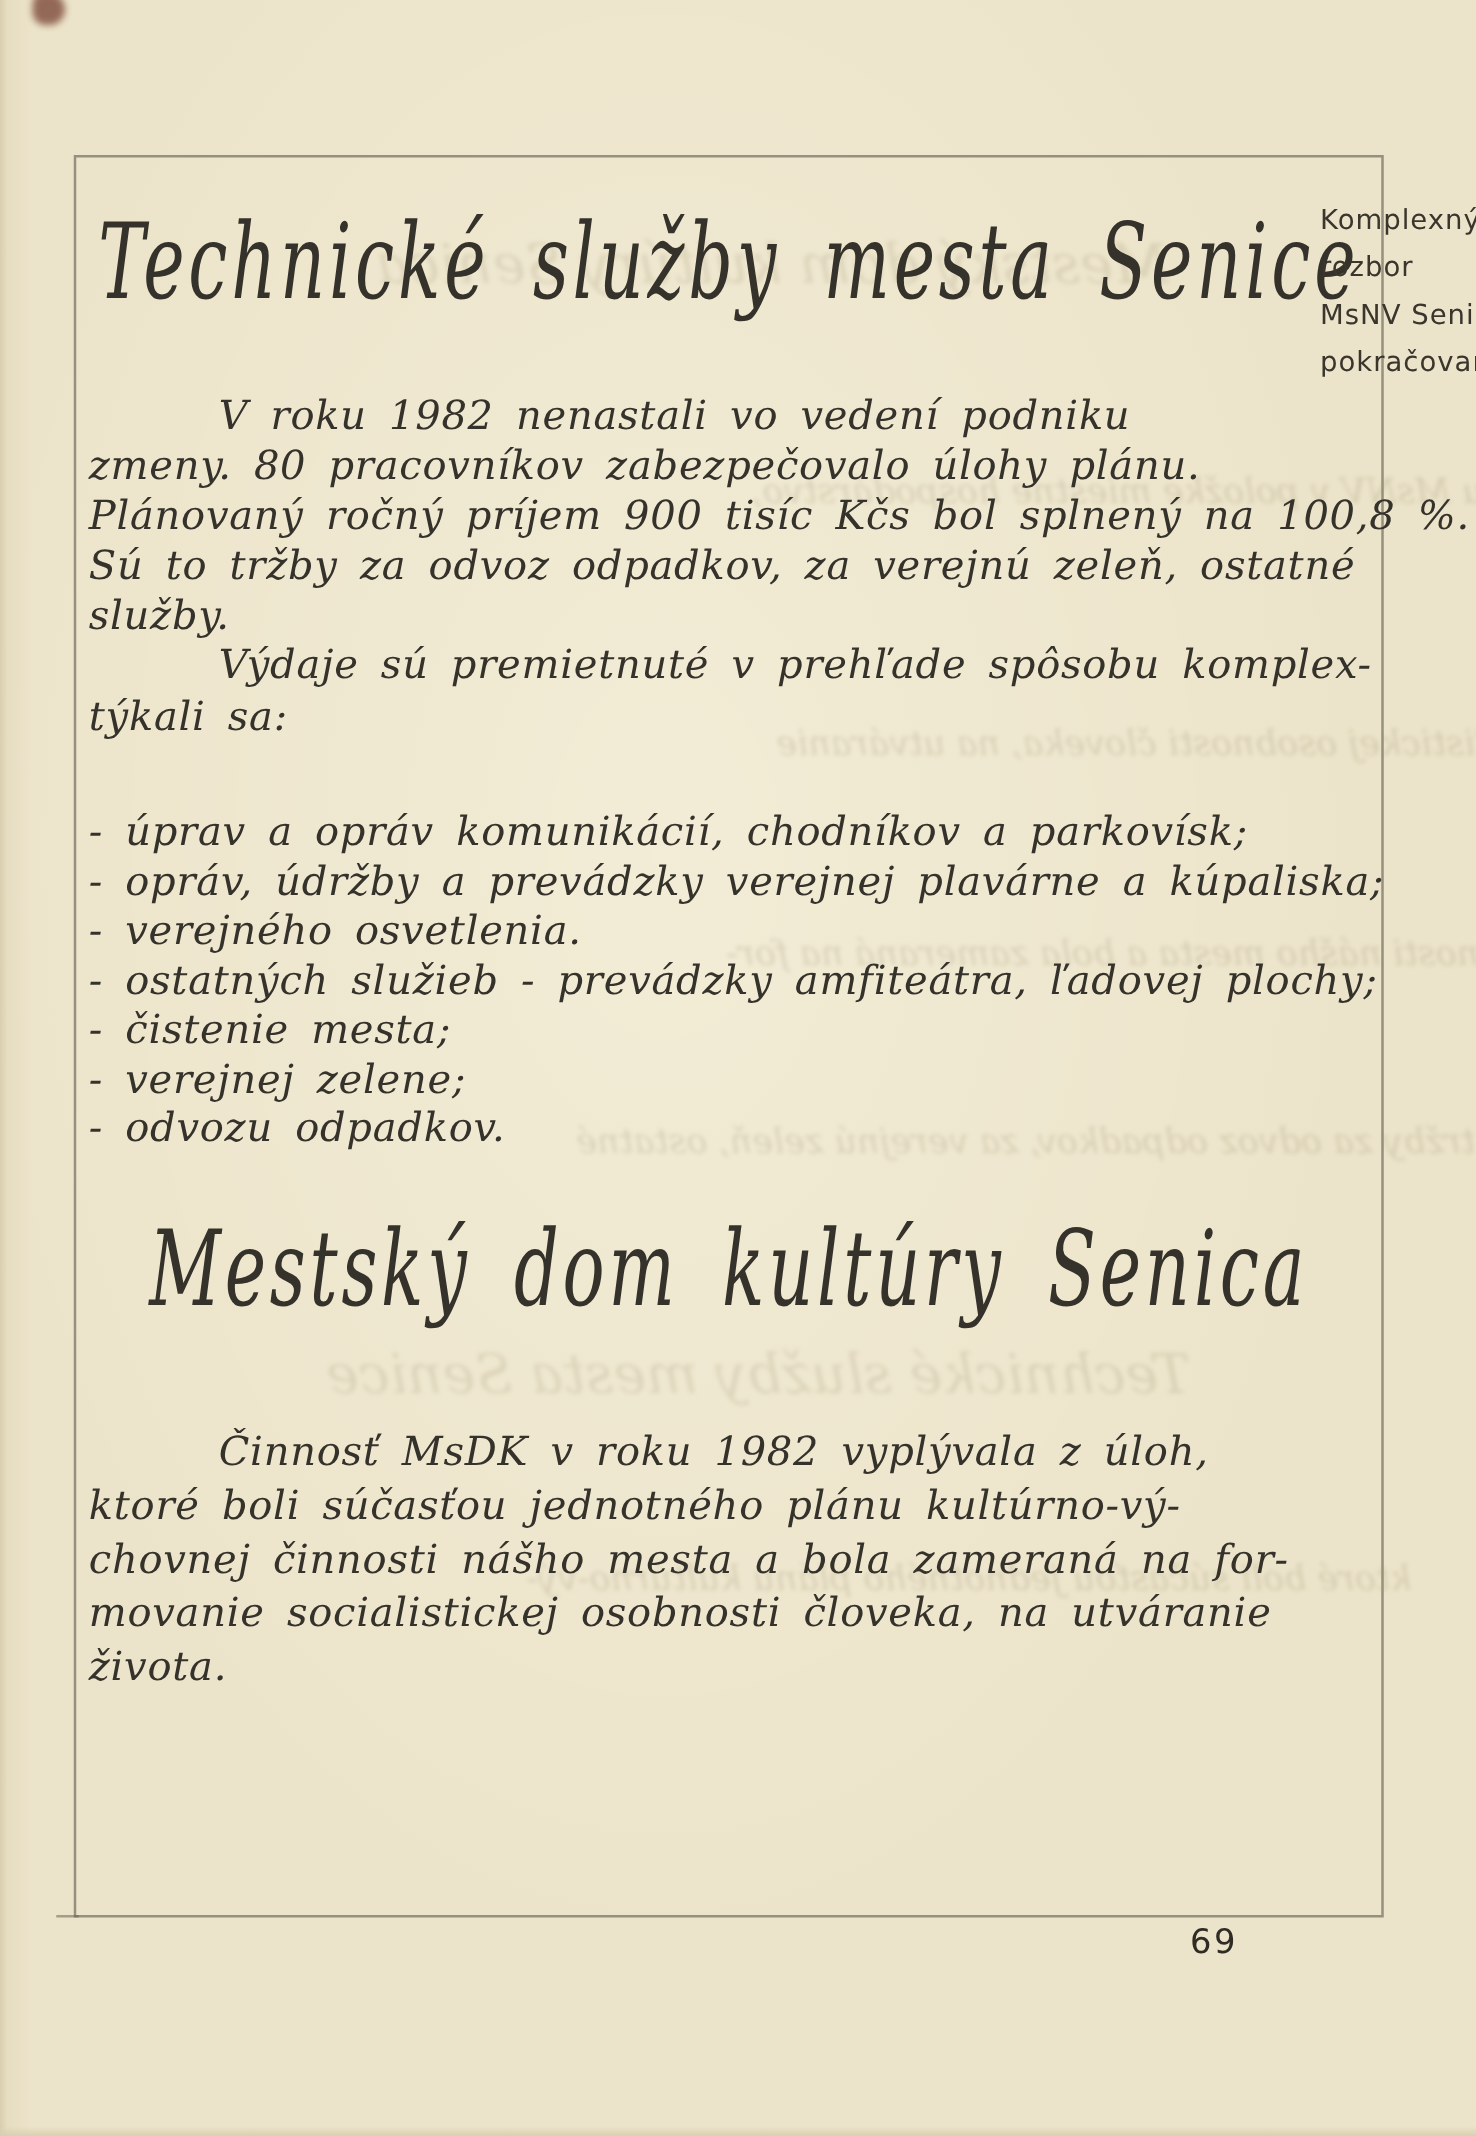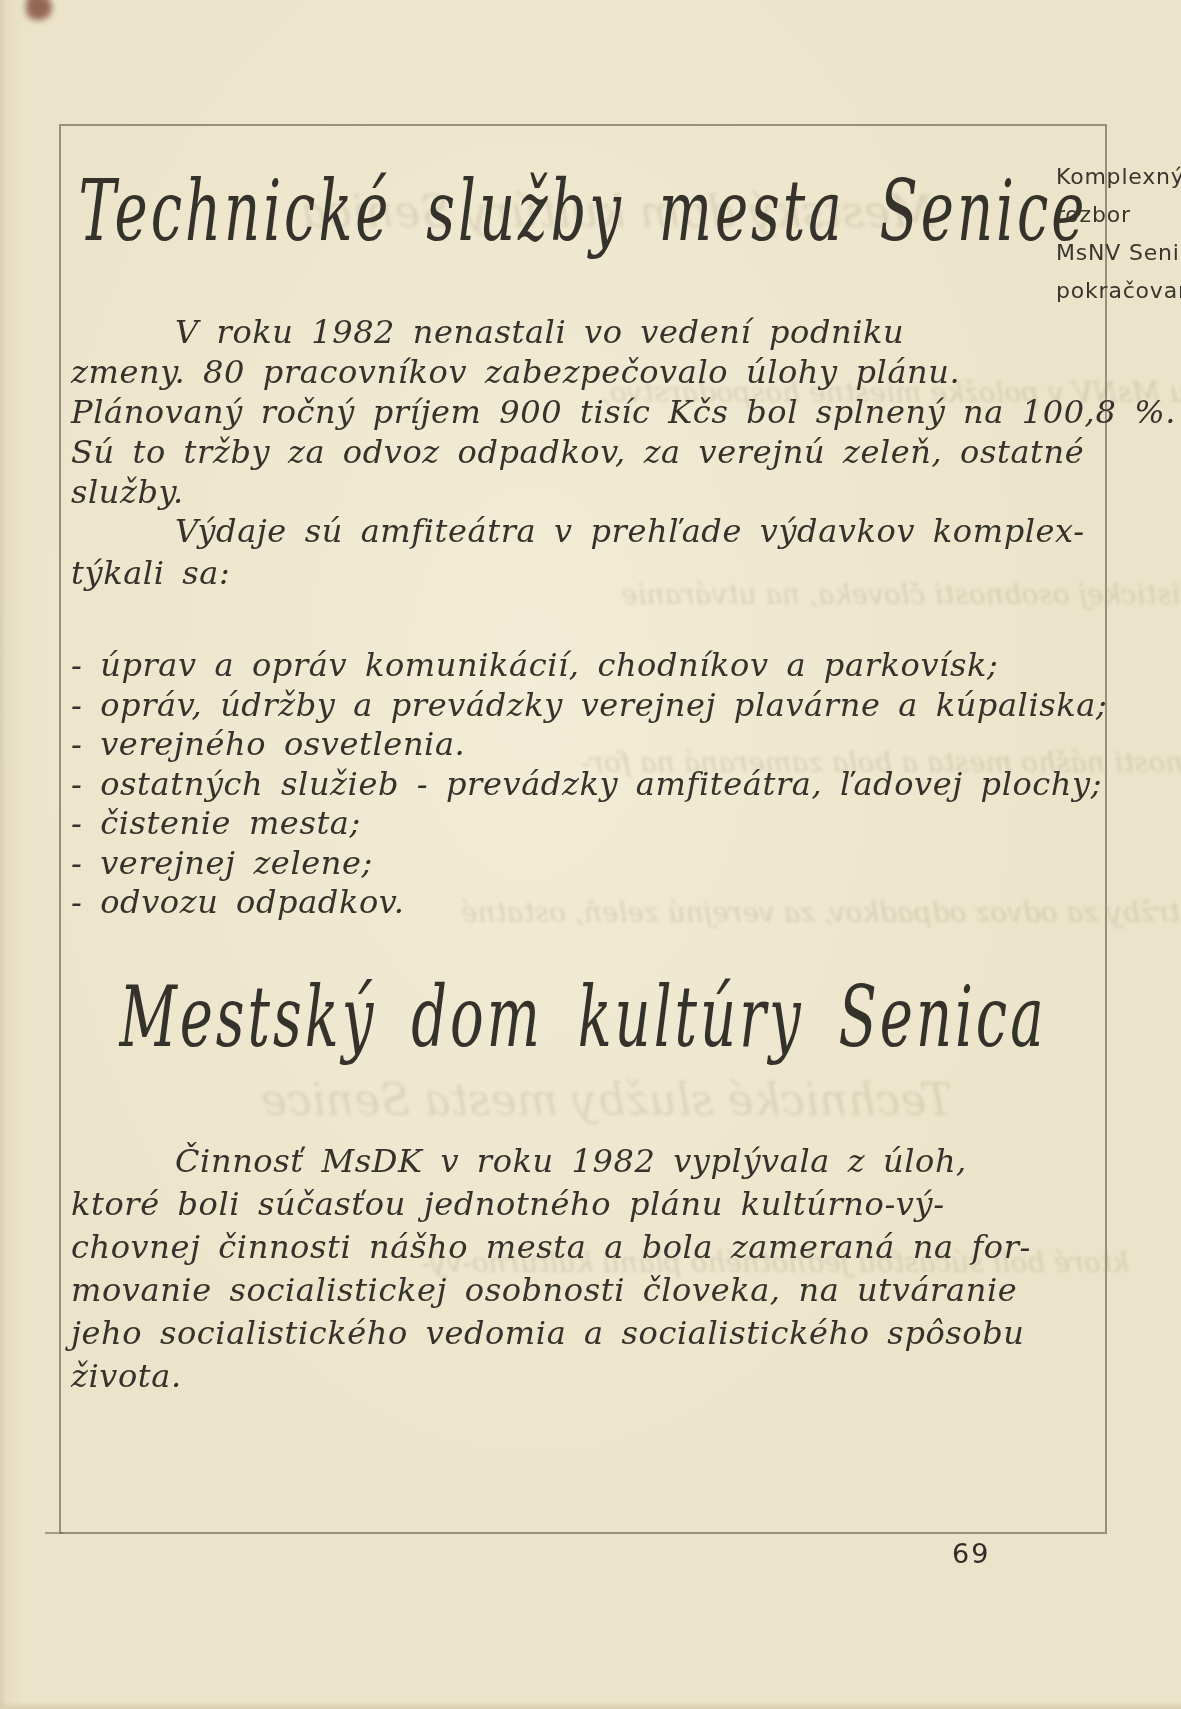--- a/index.html
+++ b/index.html
@@ -132,42 +132,41 @@
 
     <div class="para para1 hand">
       <div class="line indent">V roku 1982 nenastali vo vedení podniku</div>
       <div class="line">zmeny. 80 pracovníkov zabezpečovalo úlohy plánu.</div>
       <div class="line">Plánovaný ročný príjem 900 tisíc Kčs bol splnený na 100,8 %.</div>
       <div class="line">Sú to tržby za odvoz odpadkov, za verejnú zeleň, ostatné</div>
       <div class="line">služby.</div>
     </div>
 
     <div class="para para2 hand">
-      <div class="line indent">Výdaje sú amfiteátra v prehľade výdavkov komplex-</div>
+      <div class="line indent">Výdaje sú premietnuté v prehľade spôsobu komplex-</div>
       <div class="line">týkali sa:</div>
     </div>
 
     <div class="para list hand">
       <div class="line">- úprav a opráv komunikácií, chodníkov a parkovísk;</div>
       <div class="line">- opráv, údržby a prevádzky verejnej plavárne a kúpaliska;</div>
       <div class="line">- verejného osvetlenia.</div>
       <div class="line">- ostatných služieb - prevádzky amfiteátra, ľadovej plochy;</div>
       <div class="line">- čistenie mesta;</div>
       <div class="line">- verejnej zelene;</div>
       <div class="line">- odvozu odpadkov.</div>
     </div>
 
     <h1 class="title title2 hand"><span class="tall">Mestský dom kultúry Senica</span></h1>
 
     <div class="para para3 hand">
       <div class="line indent">Činnosť MsDK v roku 1982 vyplývala z úloh,</div>
       <div class="line">ktoré boli súčasťou jednotného plánu kultúrno-vý-</div>
       <div class="line">chovnej činnosti nášho mesta a bola zameraná na for-</div>
       <div class="line">movanie socialistickej osobnosti človeka, na utváranie</div>
-      <div class="line">jeho socialistického vedomia a socialistického spôsobu</div>
       <div class="line">života.</div>
     </div>
 
   </div>
 
   <div class="margin-note">
     <div>Komplexný</div>
     <div>rozbor</div>
     <div>MsNV Senica-</div>
     <div>pokračovanie</div>

